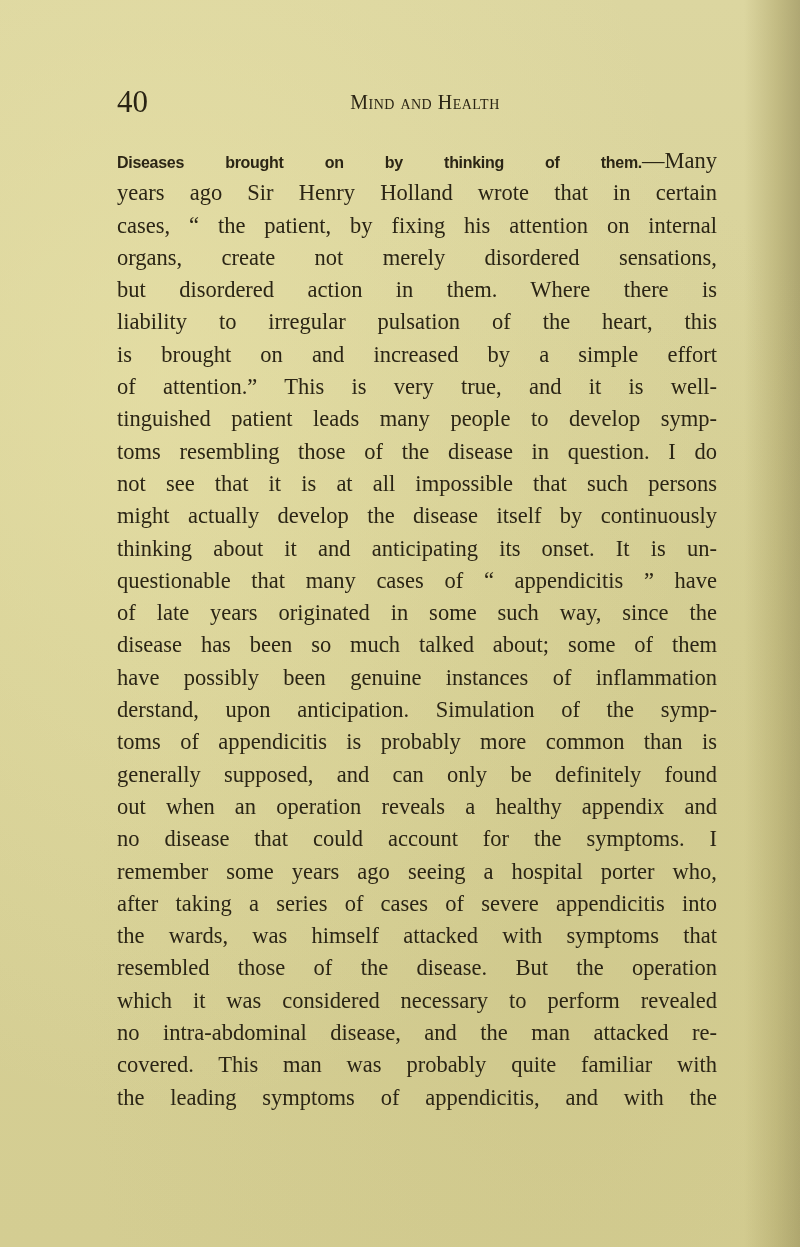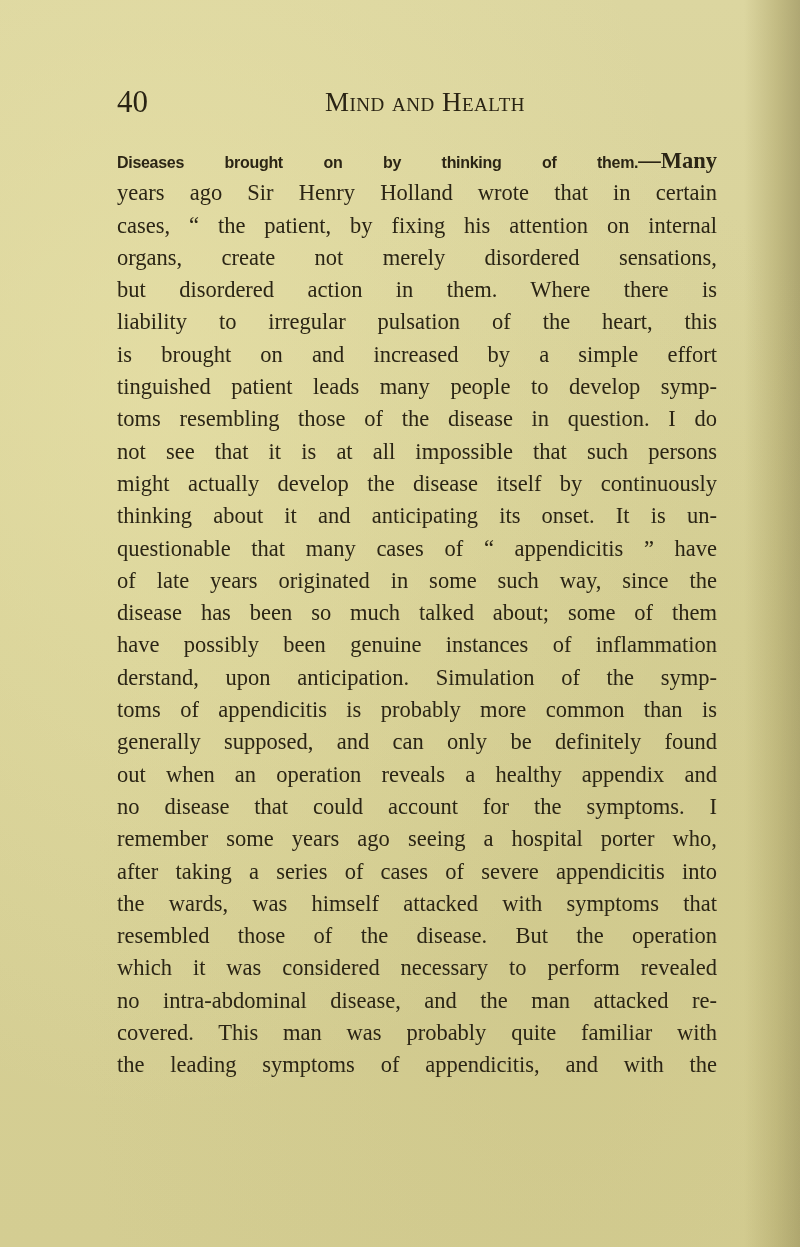--- a/index.html
+++ b/index.html
@@ -43,21 +43,21 @@
       line-height: 36px;
       color: #2a2414;
     }
     .running-title {
       position: absolute;
       left: 0;
       right: 0;
       top: 0;
       text-align: center;
       font-family: "Liberation Serif", serif;
-      font-size: 27px;
+      font-size: 20px;
       line-height: 36px;
       font-variant: small-caps;
       letter-spacing: 0.5px;
       color: #2a2414;
       padding-left: 16px;
     }
     .body-text {
       position: absolute;
       left: 117px;
       top: 145px;
@@ -80,41 +80,41 @@
     }
     .line .lead {
       font-family: "Liberation Sans", sans-serif;
       font-weight: bold;
       font-stretch: condensed;
       letter-spacing: -0.3px;
       font-size: 16px;
     }
     .line .lead-rest {
       font-family: "Liberation Serif", serif;
-      font-weight: bold;
     }
   </style>
 </head>
 <body>
 
 <div class="page">
 
   <div class="running-head">
     <span class="page-number">40</span>
     <span class="running-title">Mind and Health</span>
   </div>
 
   <div class="body-text">
     <div class="line"><span class="lead">Diseases brought on by thinking of them.</span><span class="lead-rest">—Many</span></div>
     <div class="line">years ago Sir Henry Holland wrote that in certain</div>
     <div class="line">cases, “ the patient, by fixing his attention on internal</div>
     <div class="line">organs, create not merely disordered sensations,</div>
     <div class="line">but disordered action in them. Where there is</div>
     <div class="line">liability to irregular pulsation of the heart, this</div>
     <div class="line">is brought on and increased by a simple effort</div>
+    <div class="line">of attention.” This is very true, and it is well-</div>
     <div class="line">tinguished patient leads many people to develop symp-</div>
     <div class="line">toms resembling those of the disease in question. I do</div>
     <div class="line">not see that it is at all impossible that such persons</div>
     <div class="line">might actually develop the disease itself by continuously</div>
     <div class="line">thinking about it and anticipating its onset. It is un-</div>
     <div class="line">questionable that many cases of “ appendicitis ” have</div>
     <div class="line">of late years originated in some such way, since the</div>
     <div class="line">disease has been so much talked about; some of them</div>
     <div class="line">have possibly been genuine instances of inflammation</div>
     <div class="line">derstand, upon anticipation. Simulation of the symp-</div>

